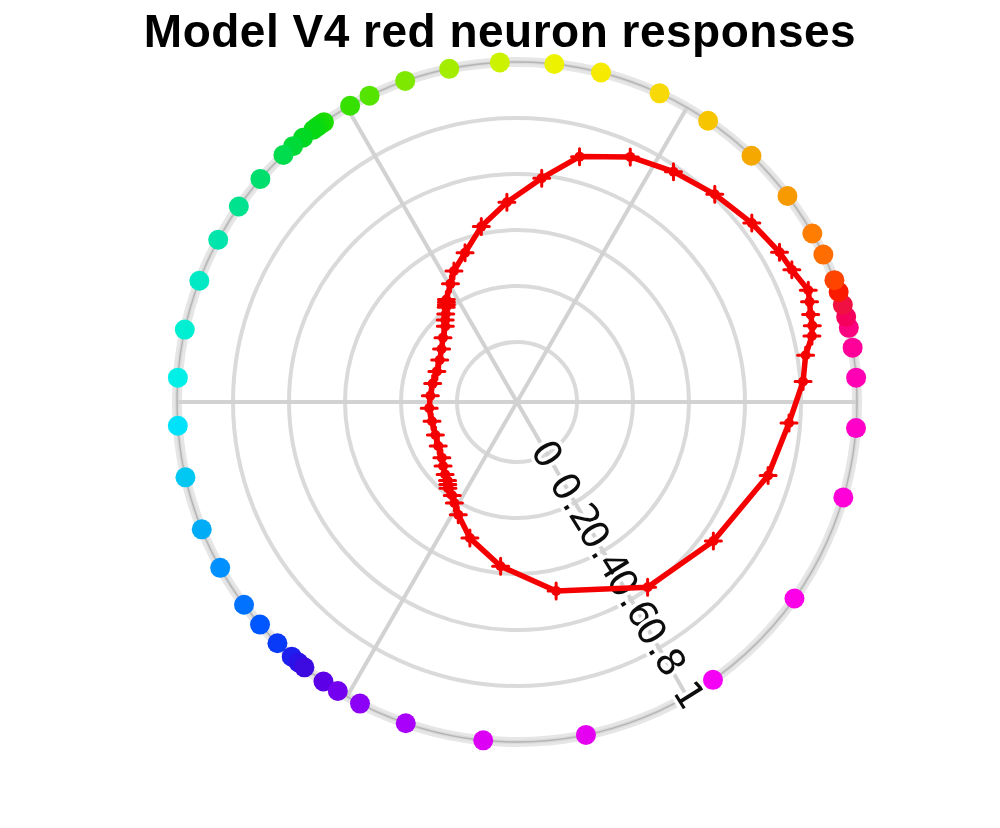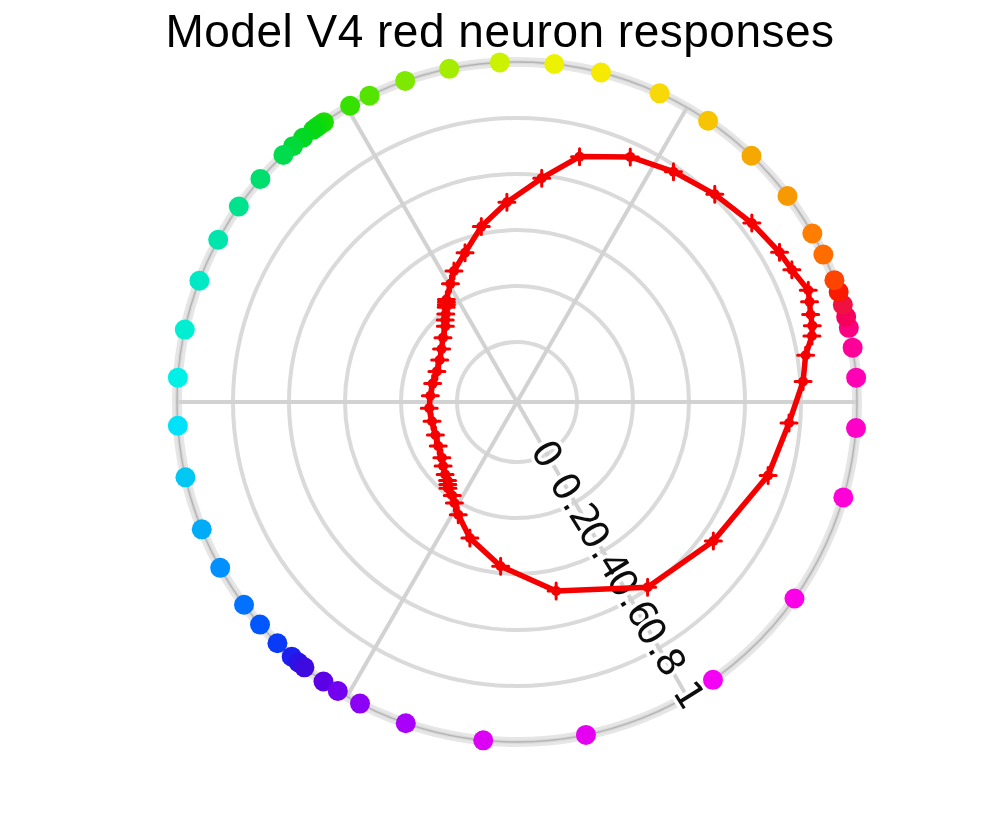--- a/index.html
+++ b/index.html
@@ -2,21 +2,21 @@
 <html><head>
 <meta charset="utf-8">
 <style>
   html,body{margin:0;padding:0;background:#ffffff;}
   body{width:1000px;height:828px;overflow:hidden;font-family:"DejaVu Sans",sans-serif;}
   .stage{position:relative;width:1000px;height:828px;background:#fff;}
   .chart-title{
     position:absolute;left:0;top:0;width:1000px;text-align:center;
     margin:0;padding-top:4px;
     font-family:"Liberation Sans","DejaVu Sans",sans-serif;
-    font-weight:normal;font-size:46px;letter-spacing:0.5px;color:#000;
+    font-weight:bold;font-size:46px;letter-spacing:0.5px;color:#000;
     white-space:nowrap;
   }
   svg{position:absolute;left:0;top:0;}
   .rtick{
     font-family:"DejaVu Sans",sans-serif;
     font-size:38px;fill:#0d0d0d;
     stroke:#ffffff;stroke-width:7px;paint-order:stroke;stroke-linejoin:round;
   }
 </style>
 </head>

